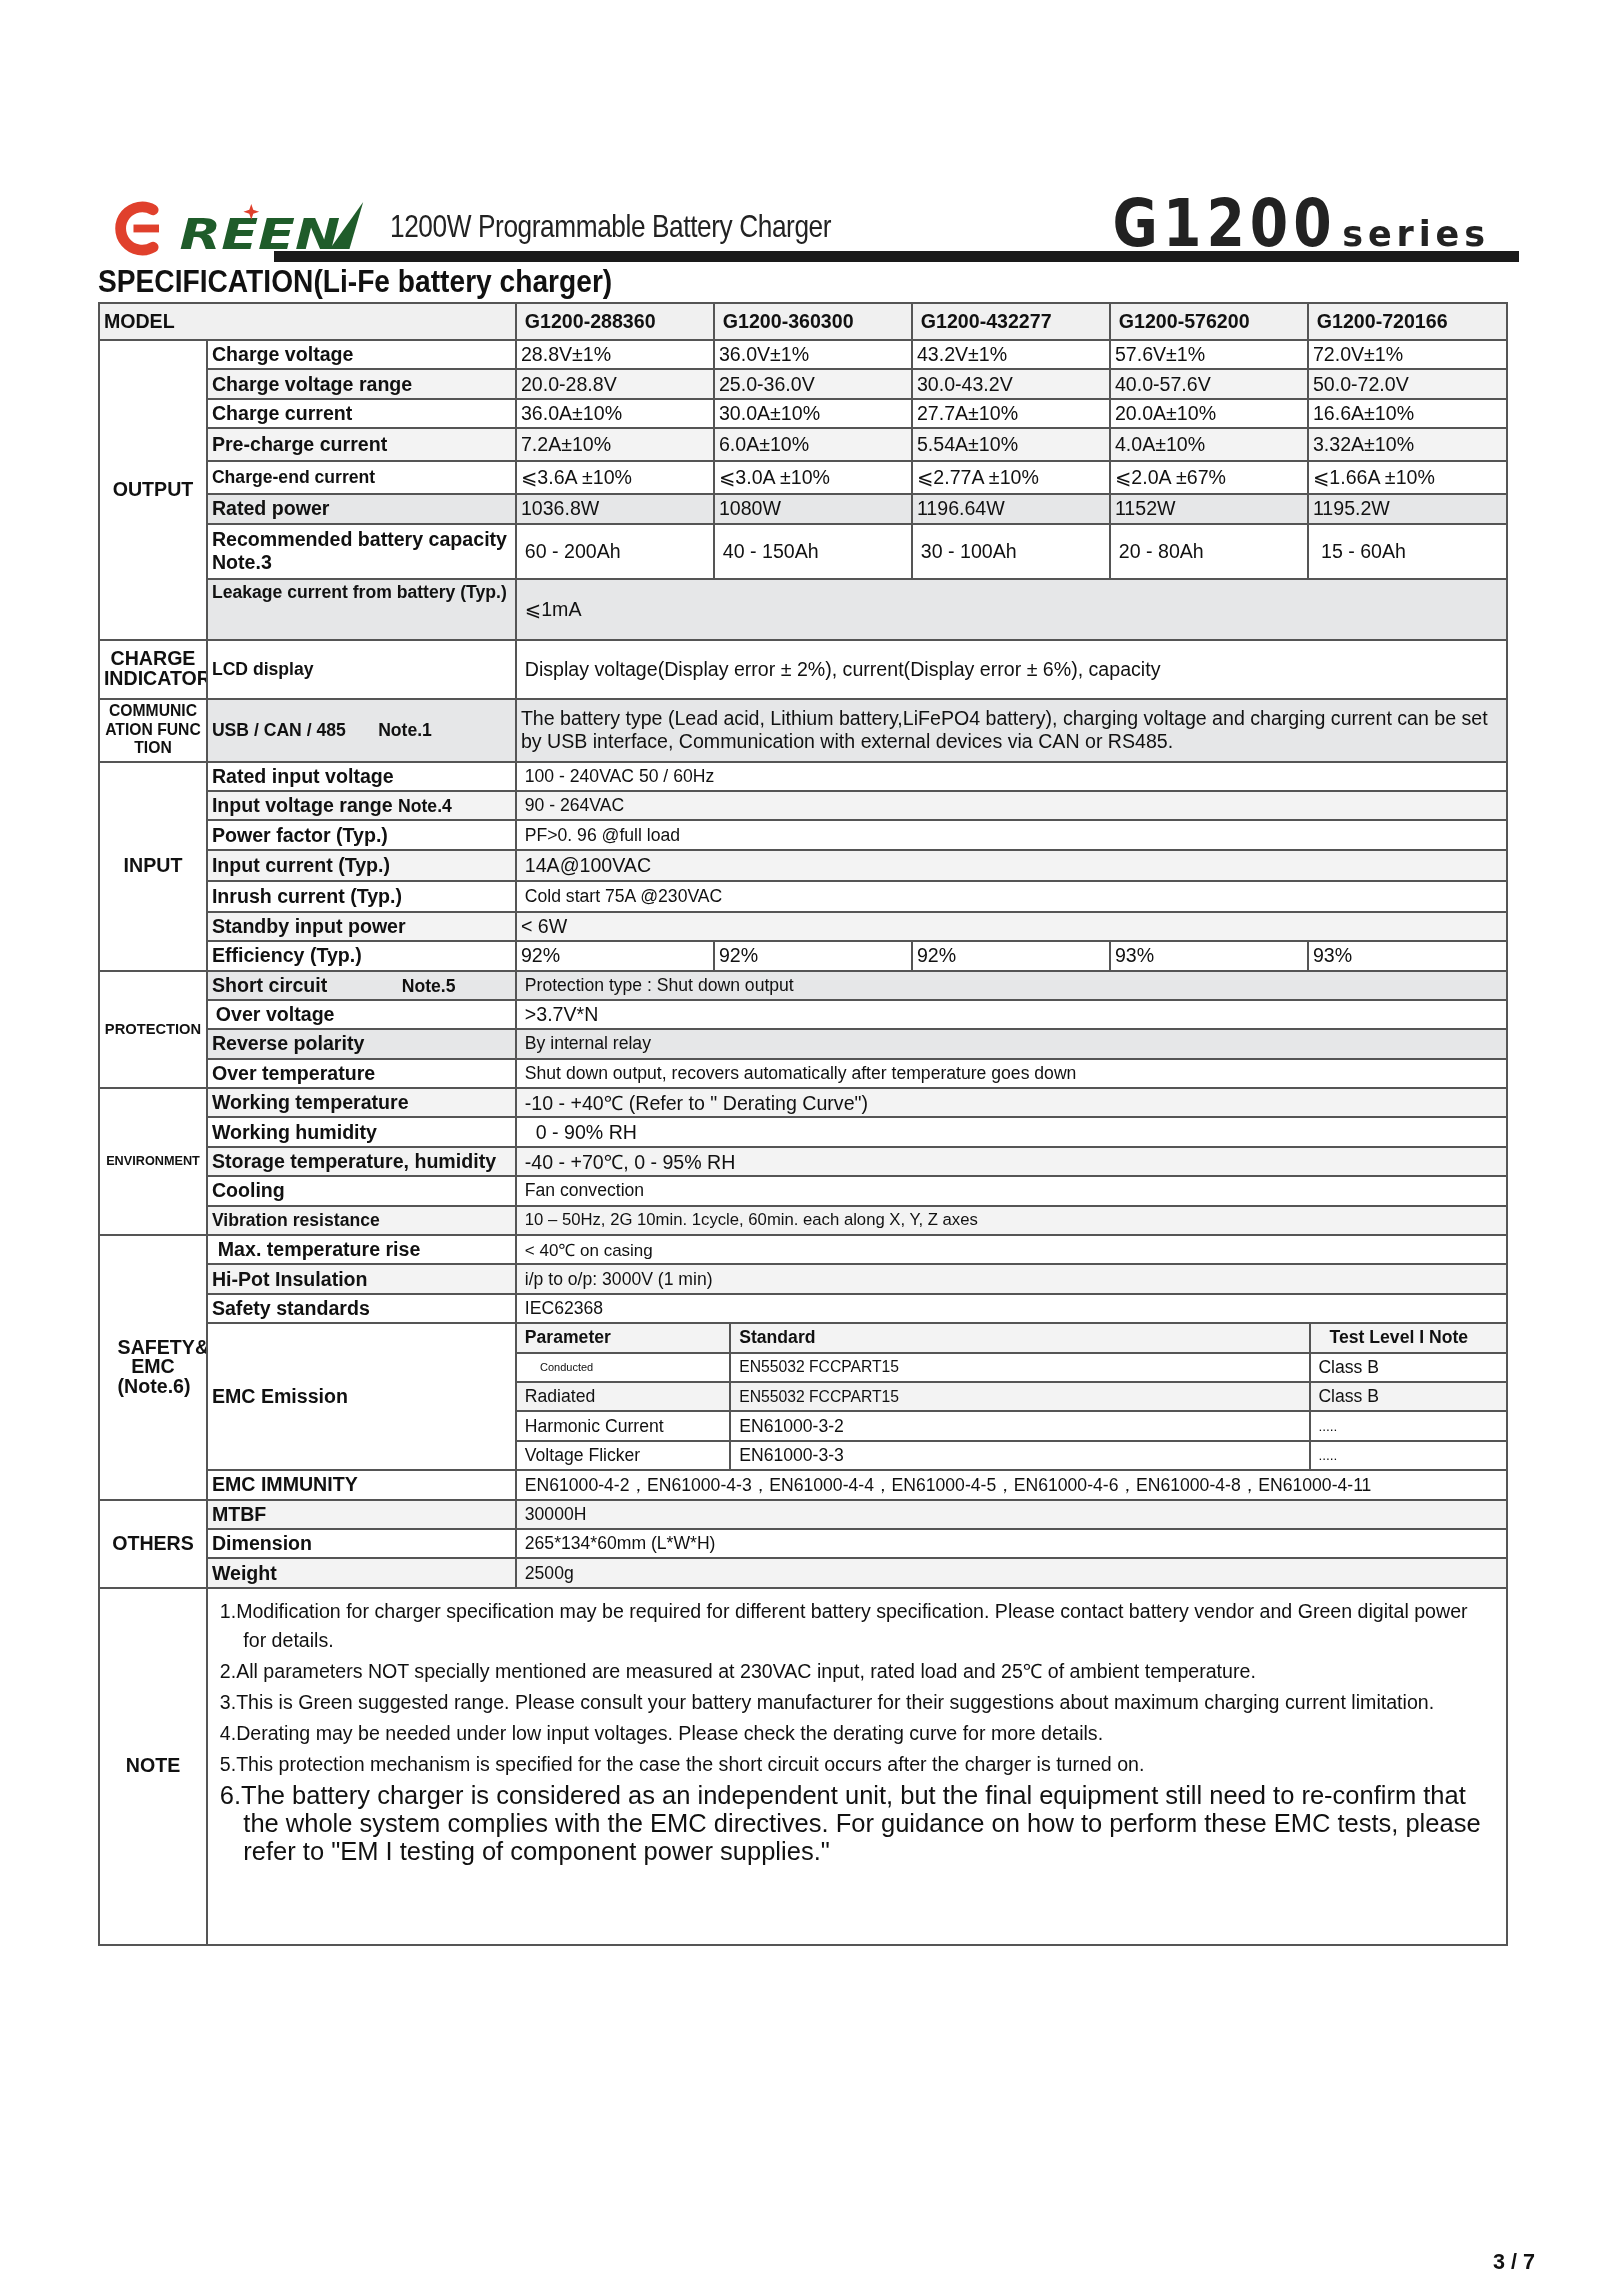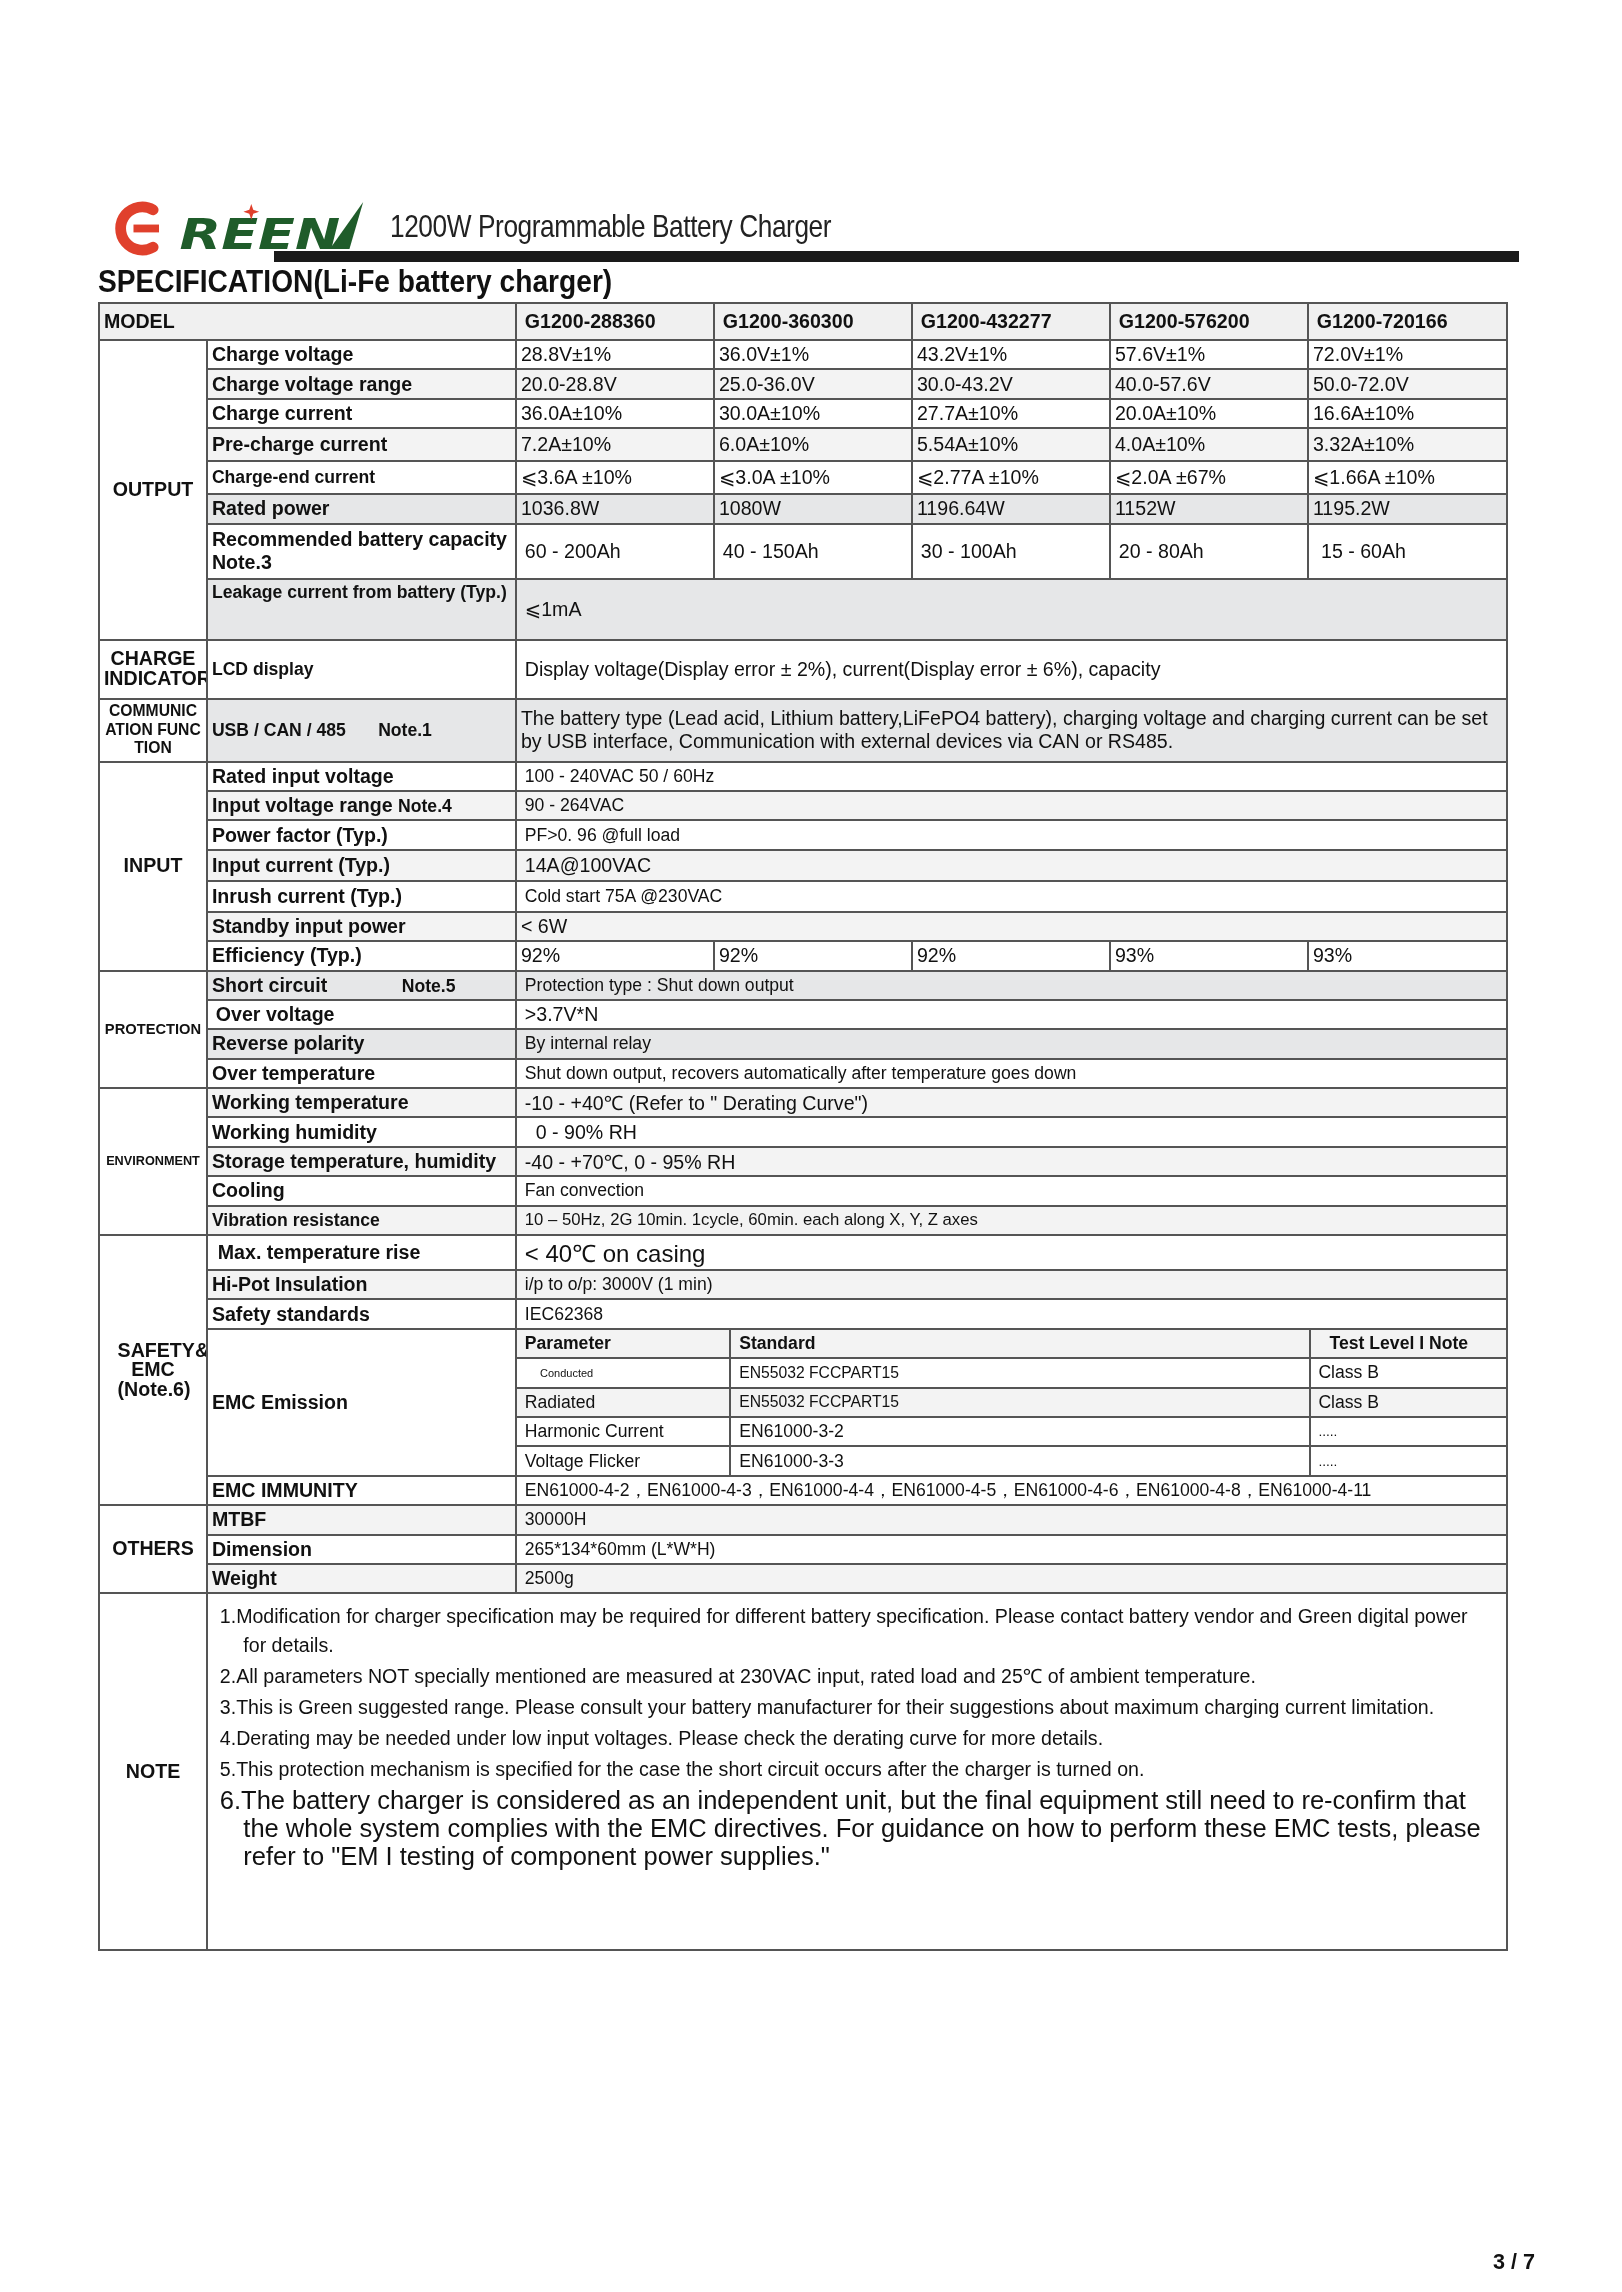--- a/index.html
+++ b/index.html
@@ -36,20 +36,23 @@
 
 <div class="header">
   <svg class="logo" viewBox="0 0 272 60">
     <path d="M48 12 A22 22 0 1 0 48 50" fill="none" stroke="#e0402c" stroke-width="11" stroke-linecap="round"></path>
     <rect x="28" y="27" width="26" height="8" fill="#e0402c"></rect>
     <text x="60" y="52" font-family="DejaVu Sans, sans-serif" font-weight="bold" font-style="italic" font-size="44" fill="#1f5c2a" transform="scale(1.25,1)">REEN</text>
     <path d="M148 6 l2 6 l6 2 l-6 2 l-2 6 l-2 -6 l-6 -2 l6 -2 z" fill="#e0402c"></path>
     <path d="M228 52 L262 4 L248 52 Z" fill="#1f5c2a"></path>
   </svg>
   <div class="subtitle">1200W Programmable  Battery Charger</div>
+  <div class="series-title">
+    <span class="big">G1200</span><span class="small">series</span>
+  </div>
   <div class="header-bar"></div>
 </div>
 
 <div class="spec-title">SPECIFICATION(Li-Fe battery charger)</div>
 
 <table class="spec">
   <colgroup>
     <col style="width:108px">
       <col style="width:309px">
     <col style="width:198px">
@@ -225,21 +228,21 @@
     <td colspan="5" class="val" style="padding-left:7.8px;font-size:17.6px">Fan convection</td>
   </tr>
   <tr class="light">
     <td class="lbl" style="font-size:17.6px">Vibration resistance</td>
     <td colspan="5" class="val" style="padding-left:7.8px;font-size:16.7px">10 – 50Hz, 2G 10min. 1cycle, 60min. each along X, Y, Z axes</td>
   </tr>
 
   <tr>
     <td rowspan="5" class="grp" style="padding:0 17.6px">SAFETY&amp; EMC (Note.6)</td>
     <td class="lbl" style="padding-left:9.8px">Max. temperature rise</td>
-    <td colspan="5" class="val" style="padding-left:7.8px;font-size:24px">&lt; 40℃ on casing</td>
+    <td colspan="5" class="val" style="padding-left:7.8px;font-size:17px">&lt; 40℃ on casing</td>
   </tr>
   <tr class="light">
     <td class="lbl">Hi-Pot Insulation</td>
     <td colspan="5" class="val" style="padding-left:7.8px;font-size:17.6px">i/p to o/p: 3000V (1 min)</td>
   </tr>
   <tr>
     <td class="lbl">Safety standards</td>
     <td colspan="5" class="val" style="padding-left:7.8px;font-size:17.6px">IEC62368</td>
   </tr>
   <tr>

